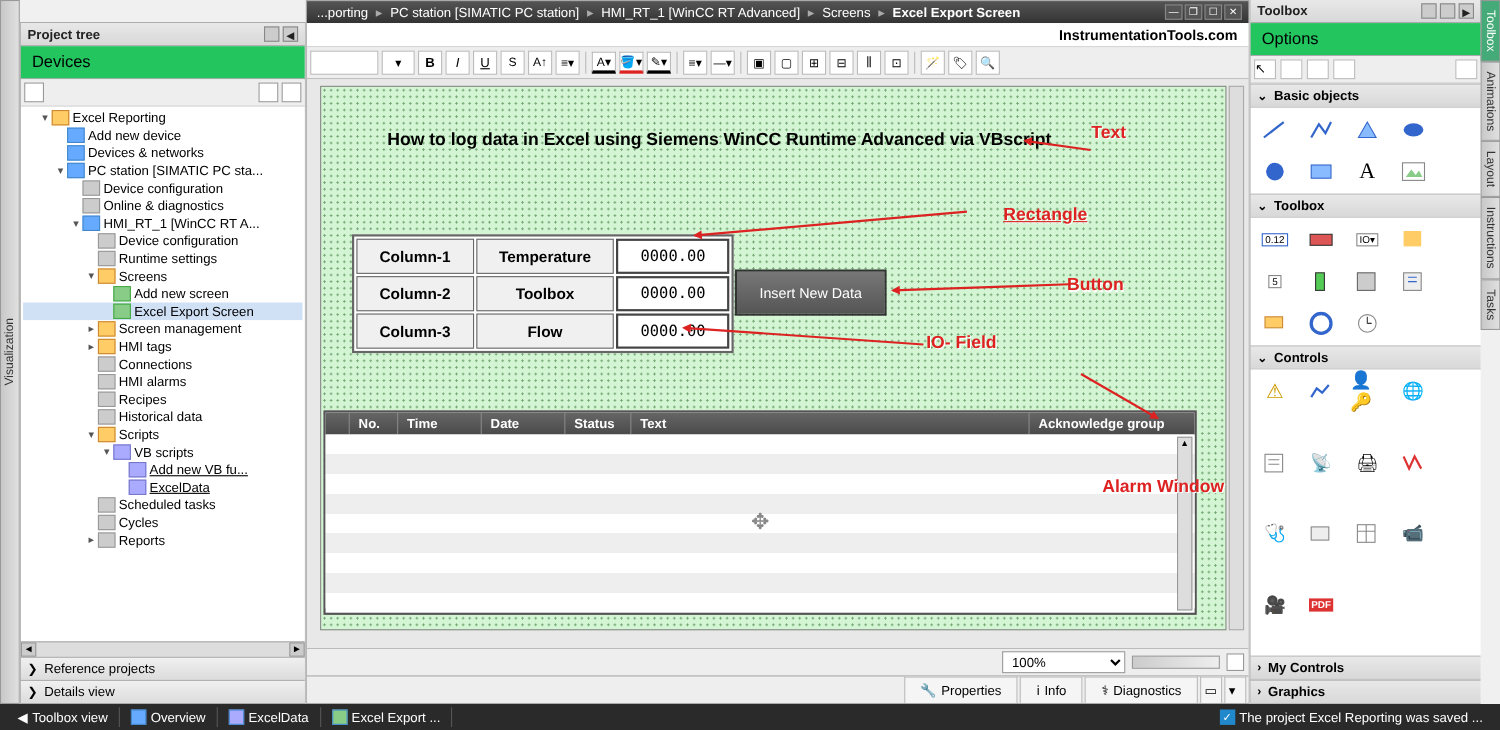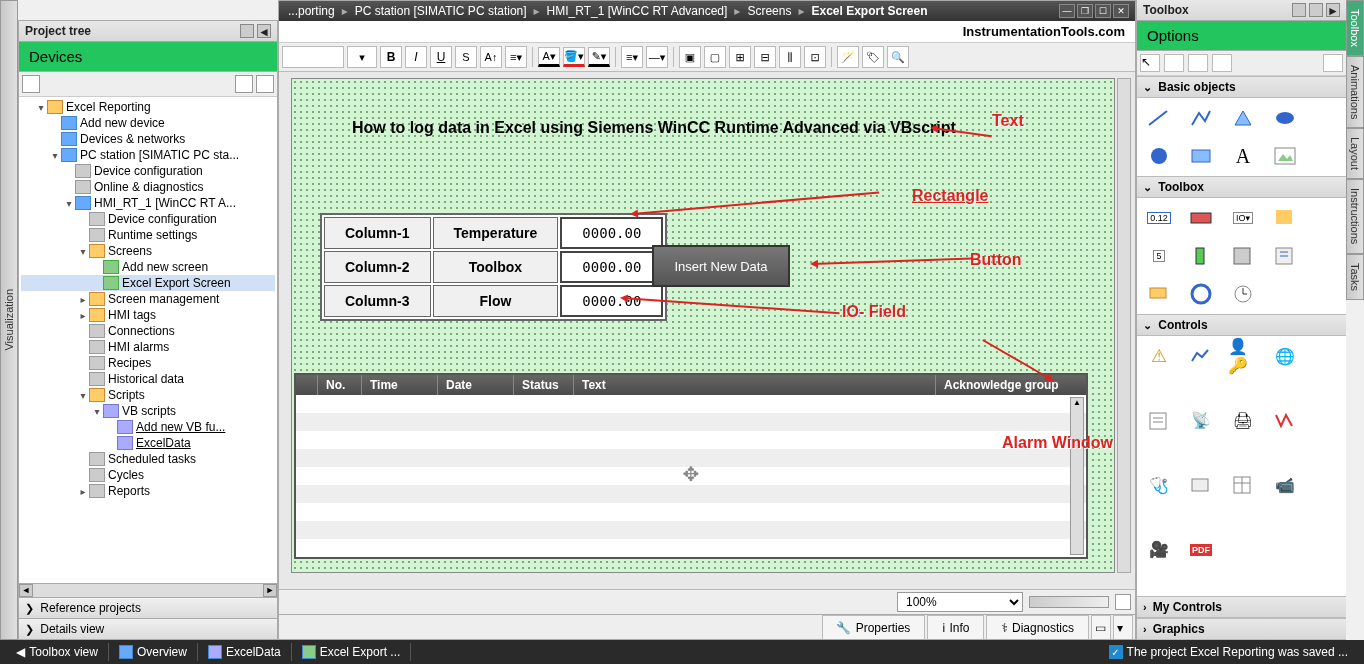--- a/index.html
+++ b/index.html
@@ -56,36 +56,36 @@
 .format-toolbar .tool.color { border-bottom: 3px solid #000; height: 20px; }
 .format-toolbar .divider { width: 1px; height: 20px; background: #bbb; margin: 0 2px; }
 
 .canvas-wrap { flex: 1; position: relative; background: #e8e8e8; overflow: hidden; }
 .canvas { position: absolute; left: 12px; top: 6px; right: 20px; bottom: 16px; background: #d4f5d4; background-image: radial-gradient(#7a7 1px, transparent 1px); background-size: 6px 6px; border: 1px solid #888; }
 .canvas-scroll-v { position: absolute; right: 4px; top: 6px; width: 14px; bottom: 16px; background: #ddd; border: 1px solid #aaa; }
 .canvas-title { position: absolute; left: 60px; top: 40px; font-weight: bold; font-size: 16px; color: #000; }
 .data-table { position: absolute; left: 28px; top: 134px; border: 2px solid #666; background: #fff; }
 .data-table td { border: 1px solid #666; padding: 6px 20px; text-align: center; background: #f0f0f0; font-weight: bold; font-size: 14px; margin-left: 41px; }
 .io-field { background: #fff !important; font-family: monospace; font-weight: normal !important; border: 2px solid #444 !important; min-width: 70px; }
-.insert-btn { position: absolute; left: 360px; top: 166px; width: 138px; height: 42px; background: linear-gradient(#777, #555); color: #fff; border: 2px solid #333; display: flex; align-items: center; justify-content: center; font-size: 13px; cursor: pointer; }
+.insert-btn { position: absolute; left: 376px; top: 166px; width: 138px; height: 42px; background: linear-gradient(#777, #555); color: #fff; border: 2px solid #333; display: flex; align-items: center; justify-content: center; font-size: 13px; cursor: pointer; }
 
 .alarm-window { position: absolute; left: 2px; top: 294px; right: 26px; height: 186px; background: #fff; border: 2px solid #555; }
 .alarm-header { background: linear-gradient(#666, #4a4a4a); display: flex; color: #fff; }
 .alarm-header .col { padding: 3px 8px; border-right: 1px solid #888; font-size: 12px; font-weight: bold; }
 .alarm-body { height: 158px; background: repeating-linear-gradient(#fff 0, #fff 18px, #eee 18px, #eee 36px); position: relative; }
 .move-handle { position: absolute; left: 50%; top: 50%; transform: translate(-50%, -50%); color: #888; font-size: 20px; }
 .alarm-window .scroll-v { position: absolute; right: 2px; top: 22px; width: 14px; bottom: 2px; background: #ddd; border: 1px solid #999; }
 .alarm-window .scroll-v::before { content: "▲"; display: block; text-align: center; font-size: 8px; }
 
 .annotation { position: absolute; color: #d22; font-weight: bold; font-size: 16px; text-shadow: 1px 1px 0 #fff; pointer-events: none; }
 .arrow-line { position: absolute; background: #d22; height: 2px; transform-origin: left center; pointer-events: none; }
 .arrow-line::after { content: ""; position: absolute; left: -6px; top: -3px; border: 4px solid transparent; border-right: 8px solid #d22; }
 
 .editor-footer { background: #eee; border-top: 1px solid #bbb; padding: 2px 4px; display: flex; align-items: center; justify-content: flex-end; gap: 6px; }
-.zoom-select { width: 126px; border: 1px solid #999; background: #fff; padding: 1px 4px; }
+.zoom-select { width: 112px; border: 1px solid #999; background: #fff; padding: 1px 4px; }
 .slider-mock { width: 80px; height: 12px; background: linear-gradient(90deg, #ccc, #eee); border: 1px solid #999; position: relative; }
 
 .bottom-tabs { background: #eee; border-top: 1px solid #aaa; display: flex; }
 .bottom-tabs .tab { padding: 3px 14px; border: 1px solid #bbb; border-bottom: none; margin-right: 2px; background: #f5f5f5; display: flex; align-items: center; gap: 4px; cursor: pointer; }
 .bottom-tabs .spacer { flex: 1; }
 
 
 .toolbox { width: 210px; background: #f5f5f5; border-left: 1px solid #aaa; display: flex; flex-direction: column; }
 .toolbox .section-header { background: linear-gradient(#e8e8e8, #d8d8d8); border-top: 1px solid #bbb; border-bottom: 1px solid #bbb; padding: 3px 6px; font-weight: bold; display: flex; align-items: center; }
 .toolbox .section-header .chev { margin-right: 6px; font-size: 11px; }

